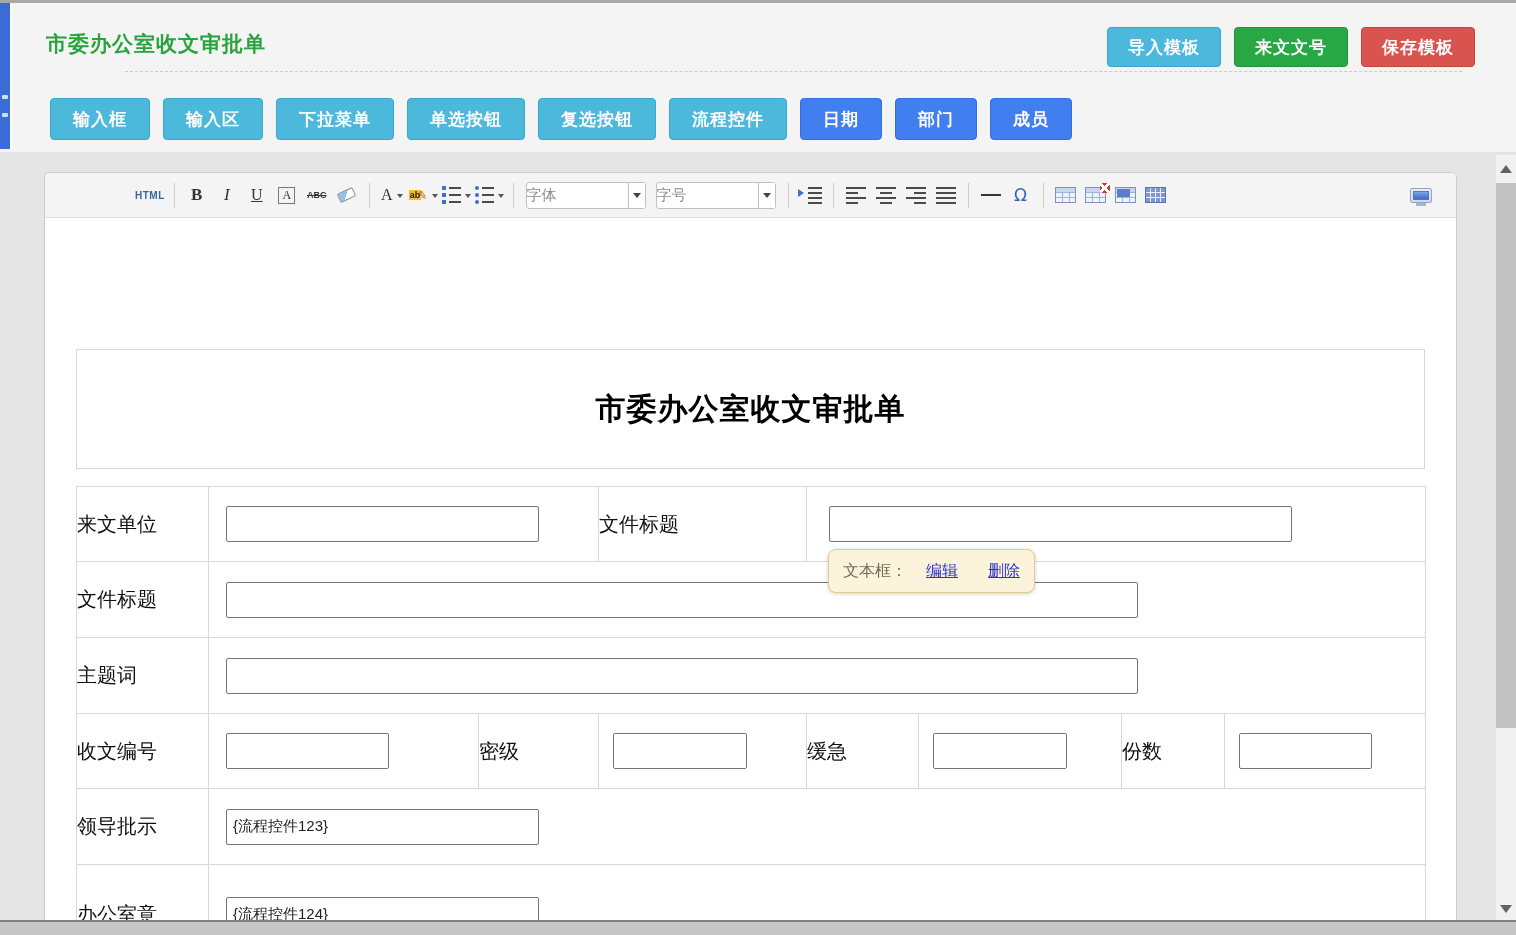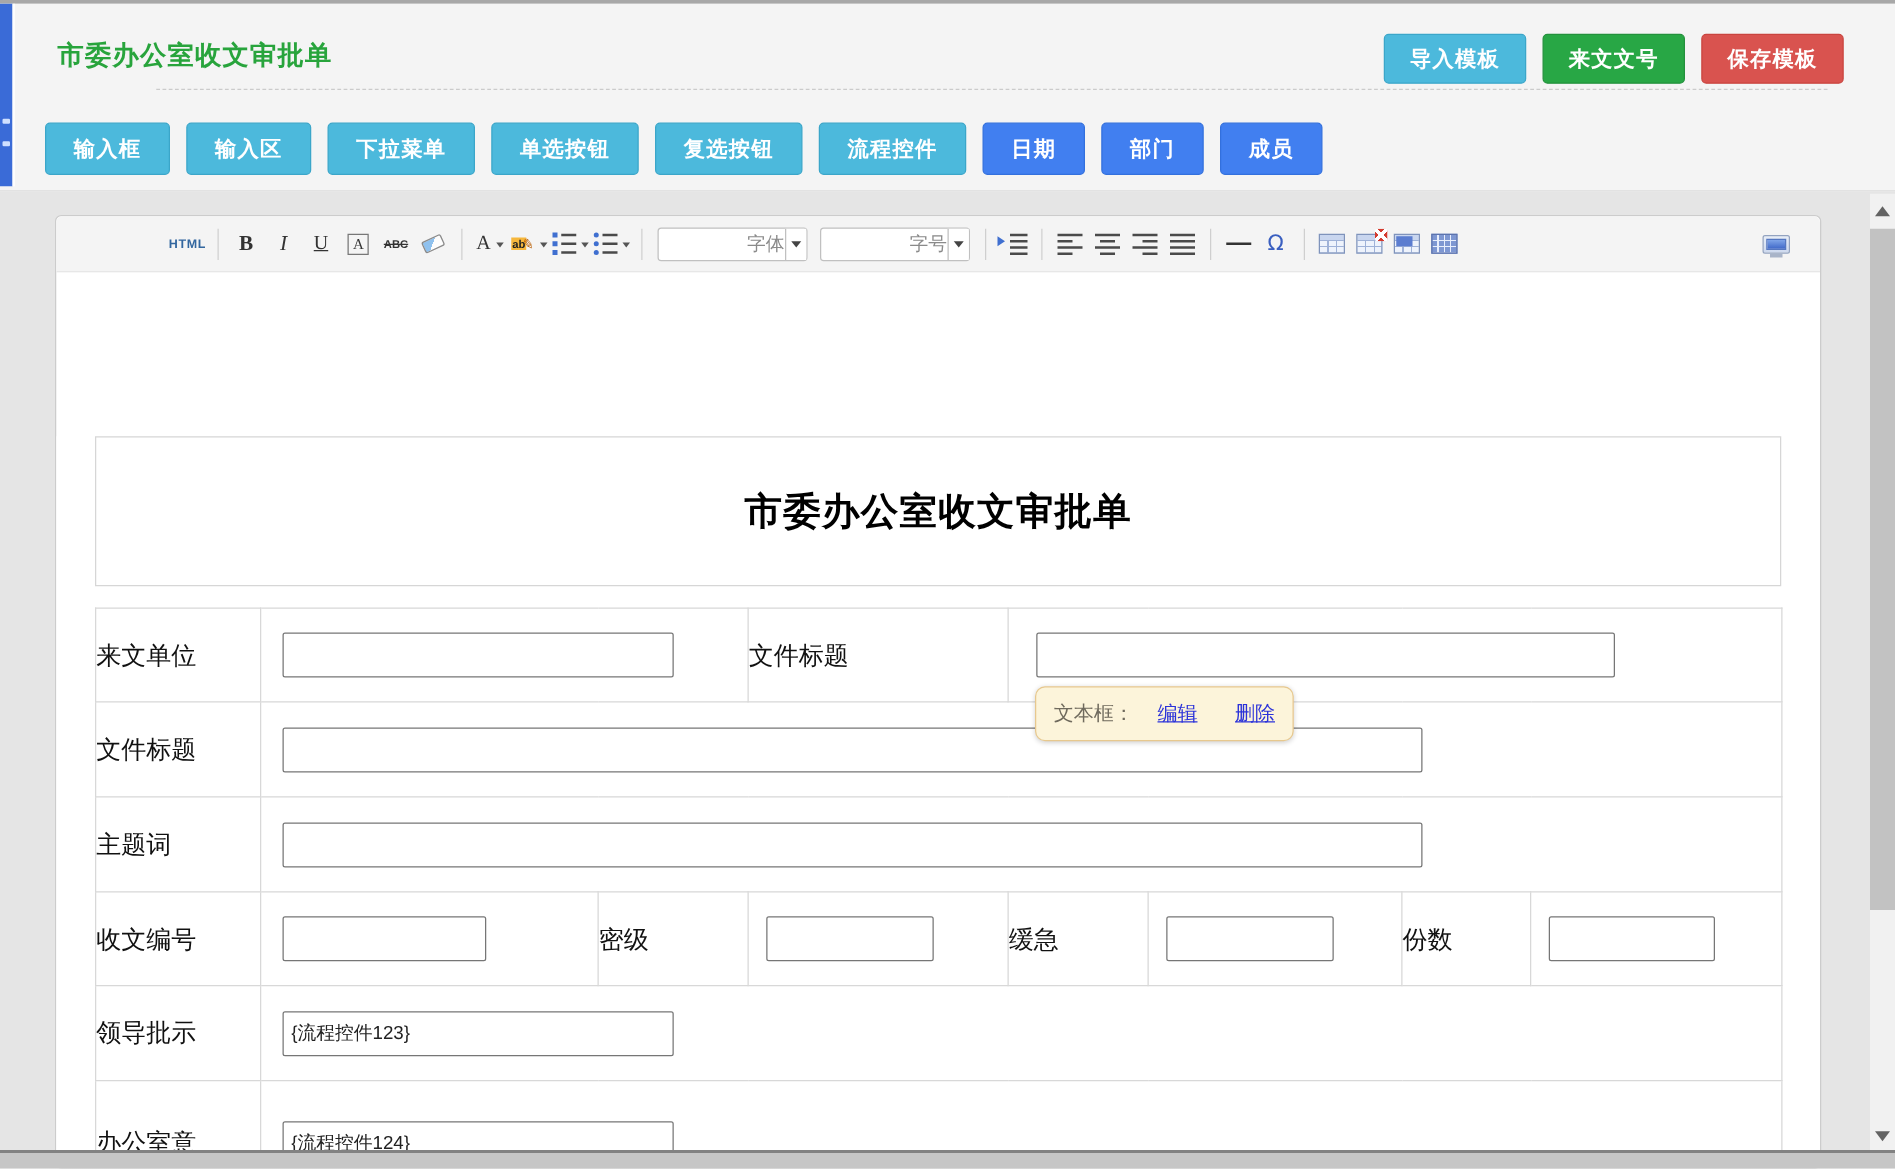--- a/index.html
+++ b/index.html
@@ -22,21 +22,21 @@
                     border-top:1px dashed #cbcbcb; }
 
   .header-actions { position:absolute; right:41px; top:24px; display:flex; gap:13px; }
   .hbtn { height:40px; padding:0 20px; border:1px solid rgba(0,0,0,.12); border-radius:4px;
           color:#fff; font:bold 17px "Liberation Serif","DejaVu Serif",serif; letter-spacing:1px;
           display:flex; align-items:center; cursor:pointer; }
   .hbtn.info    { background:#4cb9dc; border-color:#3ba6c9; }
   .hbtn.success { background:#28a745; border-color:#23913c; }
   .hbtn.danger  { background:#d9534f; border-color:#c9443f; }
 
-  .widget-row { position:absolute; left:36px; top:95px; display:flex; gap:13px; }
+  .widget-row { position:absolute; left:50px; top:95px; display:flex; gap:13px; }
   .wbtn { height:42px; padding:0 22px; border:1px solid rgba(0,0,0,.10); border-radius:4px;
           color:#fff; font:bold 17px "Liberation Serif","DejaVu Serif",serif; letter-spacing:1px;
           display:flex; align-items:center; cursor:pointer; }
   .wbtn.info    { background:#4cb9dc; border-color:#3ba6c9; }
   .wbtn.primary { background:#417ff0; border-color:#3370dd; }
 
   
   .editor { position:absolute; left:44px; top:172px; width:1413px; height:763px;
             border:1px solid #cccccc; border-radius:5px; background:#fff; overflow:hidden; }
   .etoolbar { height:45px; background:#f4f4f4; border-bottom:1px solid #dddddd;
@@ -94,21 +94,21 @@
              linear-gradient(45deg, transparent 40%, #fff 40% 60%, transparent 60%),
              linear-gradient(-45deg, transparent 40%, #fff 40% 60%, transparent 60%), #d43b2f; }
   .i-tbl .selblk { position:absolute; left:1px; top:1px; width:13px; height:8px; background:#5b7dd0; }
   .i-tbl.dense { background-color:#7e97d2;
            background-image:
              repeating-linear-gradient(90deg, transparent 0 4px, #e8eefc 4px 5px),
              repeating-linear-gradient(transparent 0 4px, #e8eefc 4px 5px); border-color:#5c73ad; }
 
   .combo { display:flex; align-items:center; width:120px; height:27px; background:#fff;
            border:1px solid #c0c0c0; border-radius:3px; margin:0 5px; cursor:pointer; }
-  .combo .txt { flex:1; text-align:right; color:#8a8a8a; font-size:15px; }
+  .combo .txt { flex:1; text-align:left; color:#8a8a8a; font-size:15px; }
   .combo .btn { width:17px; height:100%; border-left:1px solid #c0c0c0; display:flex;
                 align-items:center; justify-content:center; background:#fff; }
   .combo .btn b { width:0; height:0; border:4px solid transparent; border-top:5px solid #444; margin-top:5px; }
 
   .i-mon { width:22px; height:15px; border:1px solid #93a3c0; border-radius:2px;
            background:linear-gradient(#e8eef8,#cdd9ee); position:relative;
            display:flex; align-items:center; justify-content:center; }
   .i-mon .scr { width:16px; height:9px; border:1px solid #5577c0; background:linear-gradient(#7ea4e8,#3f68c8); }
   .i-mon:after { content:""; position:absolute; left:5px; bottom:-4px; width:10px; height:3px; background:#a9b4c8; }
   .fullscreen-wrap { margin-left:auto; margin-right:10px; }

